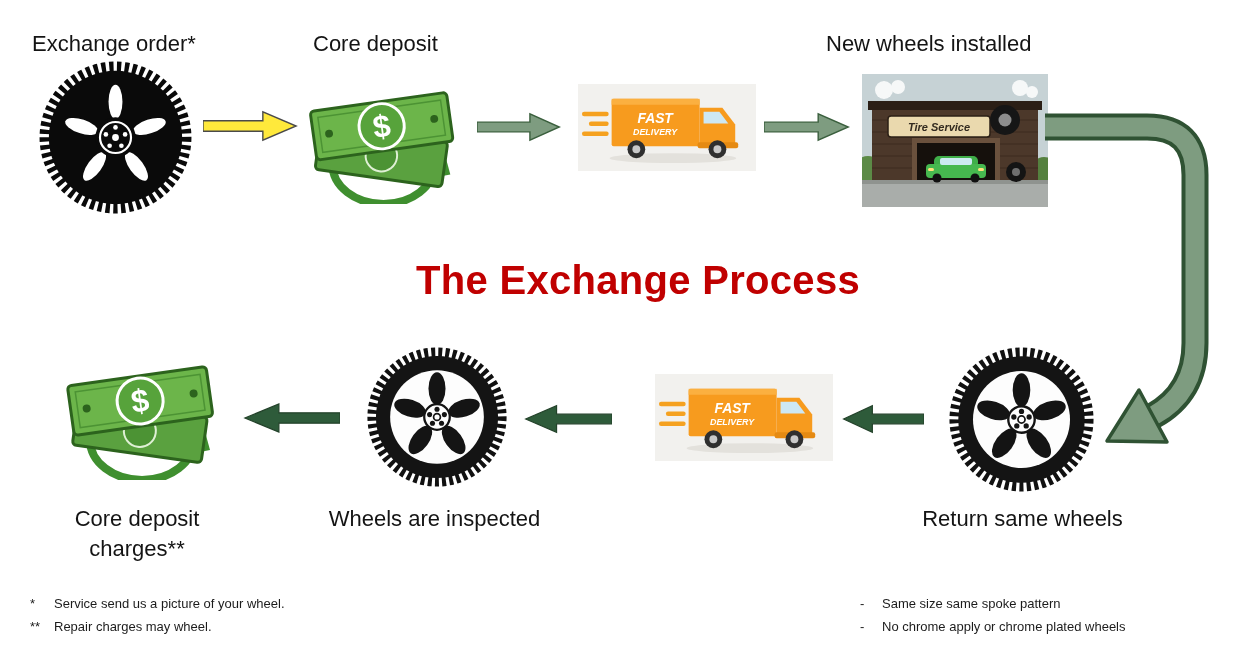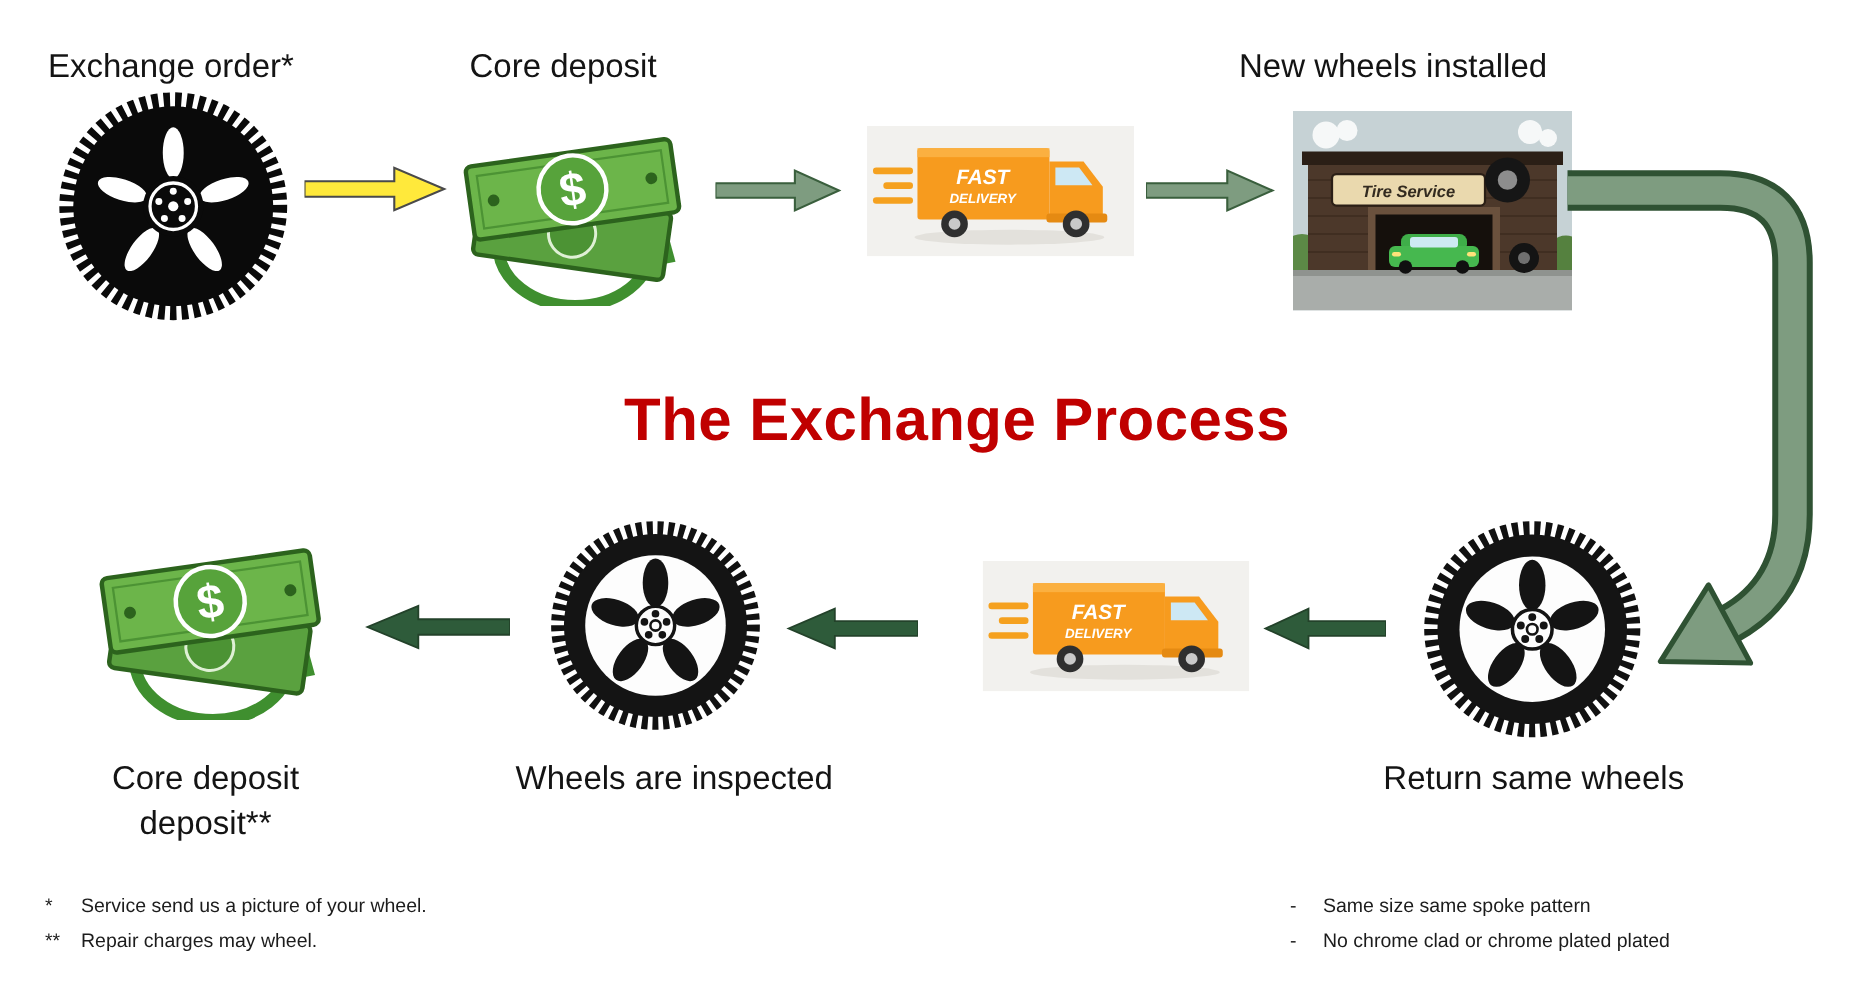--- a/index.html
+++ b/index.html
@@ -217,50 +217,50 @@
     </svg>
 
   <svg class="abs" style="left:524px;top:404px" width="88" height="30" viewBox="0 0 100 34" preserveAspectRatio="none">
     <polygon points="100,11.5 37,11.5 37,2 2,17 37,32 37,22.5 100,22.5" fill="#2E5B3A" stroke="#23422a" stroke-width="1.2" vector-effect="non-scaling-stroke"></polygon>
   </svg>
 
   <svg class="abs" style="left:366px;top:346px" width="142" height="142">
       <use href="#sym-white-wheel"></use>
     </svg>
 
-  <div class="abs step-label center" style="left:312px;top:506px;width:275px">Wheels are inspected</div>
+  <div class="abs step-label center" style="left:297px;top:506px;width:275px">Wheels are inspected</div>
 
   <svg class="abs" style="left:243px;top:402px" width="97" height="32" viewBox="0 0 100 34" preserveAspectRatio="none">
     <polygon points="100,11.5 37,11.5 37,2 2,17 37,32 37,22.5 100,22.5" fill="#2E5B3A" stroke="#23422a" stroke-width="1.2" vector-effect="non-scaling-stroke"></polygon>
   </svg>
 
   <svg class="abs" style="left:52px;top:352px" width="178" height="128" viewBox="0 0 178 128">
       <use href="#sym-money"></use>
     </svg>
 
   <div class="abs step-label center" style="left:37px;top:504px;width:200px;line-height:30px;white-space:normal">
     <div>Core deposit</div>
-    <div>deposit**</div>
+    <div>charges**</div>
   </div>
 
   <div class="abs fn-left" style="left:30px;top:592px">
     <div class="fn-row">
       <span class="fn-marker">*</span>
       <span>Service send us a picture of your wheel.</span>
     </div>
     <div class="fn-row">
       <span class="fn-marker">**</span>
       <span>Repair charges may wheel.</span>
     </div>
   </div>
 
   <div class="abs fn-right" style="left:860px;top:592px">
     <div class="fn-row">
       <span class="fn-marker">-</span>
       <span>Same size same spoke pattern</span>
     </div>
     <div class="fn-row">
       <span class="fn-marker">-</span>
-      <span>No chrome clad or chrome plated plated</span>
+      <span>No chrome apply or chrome plated wheels</span>
     </div>
   </div>
 
 </div>
 
 </body></html>

